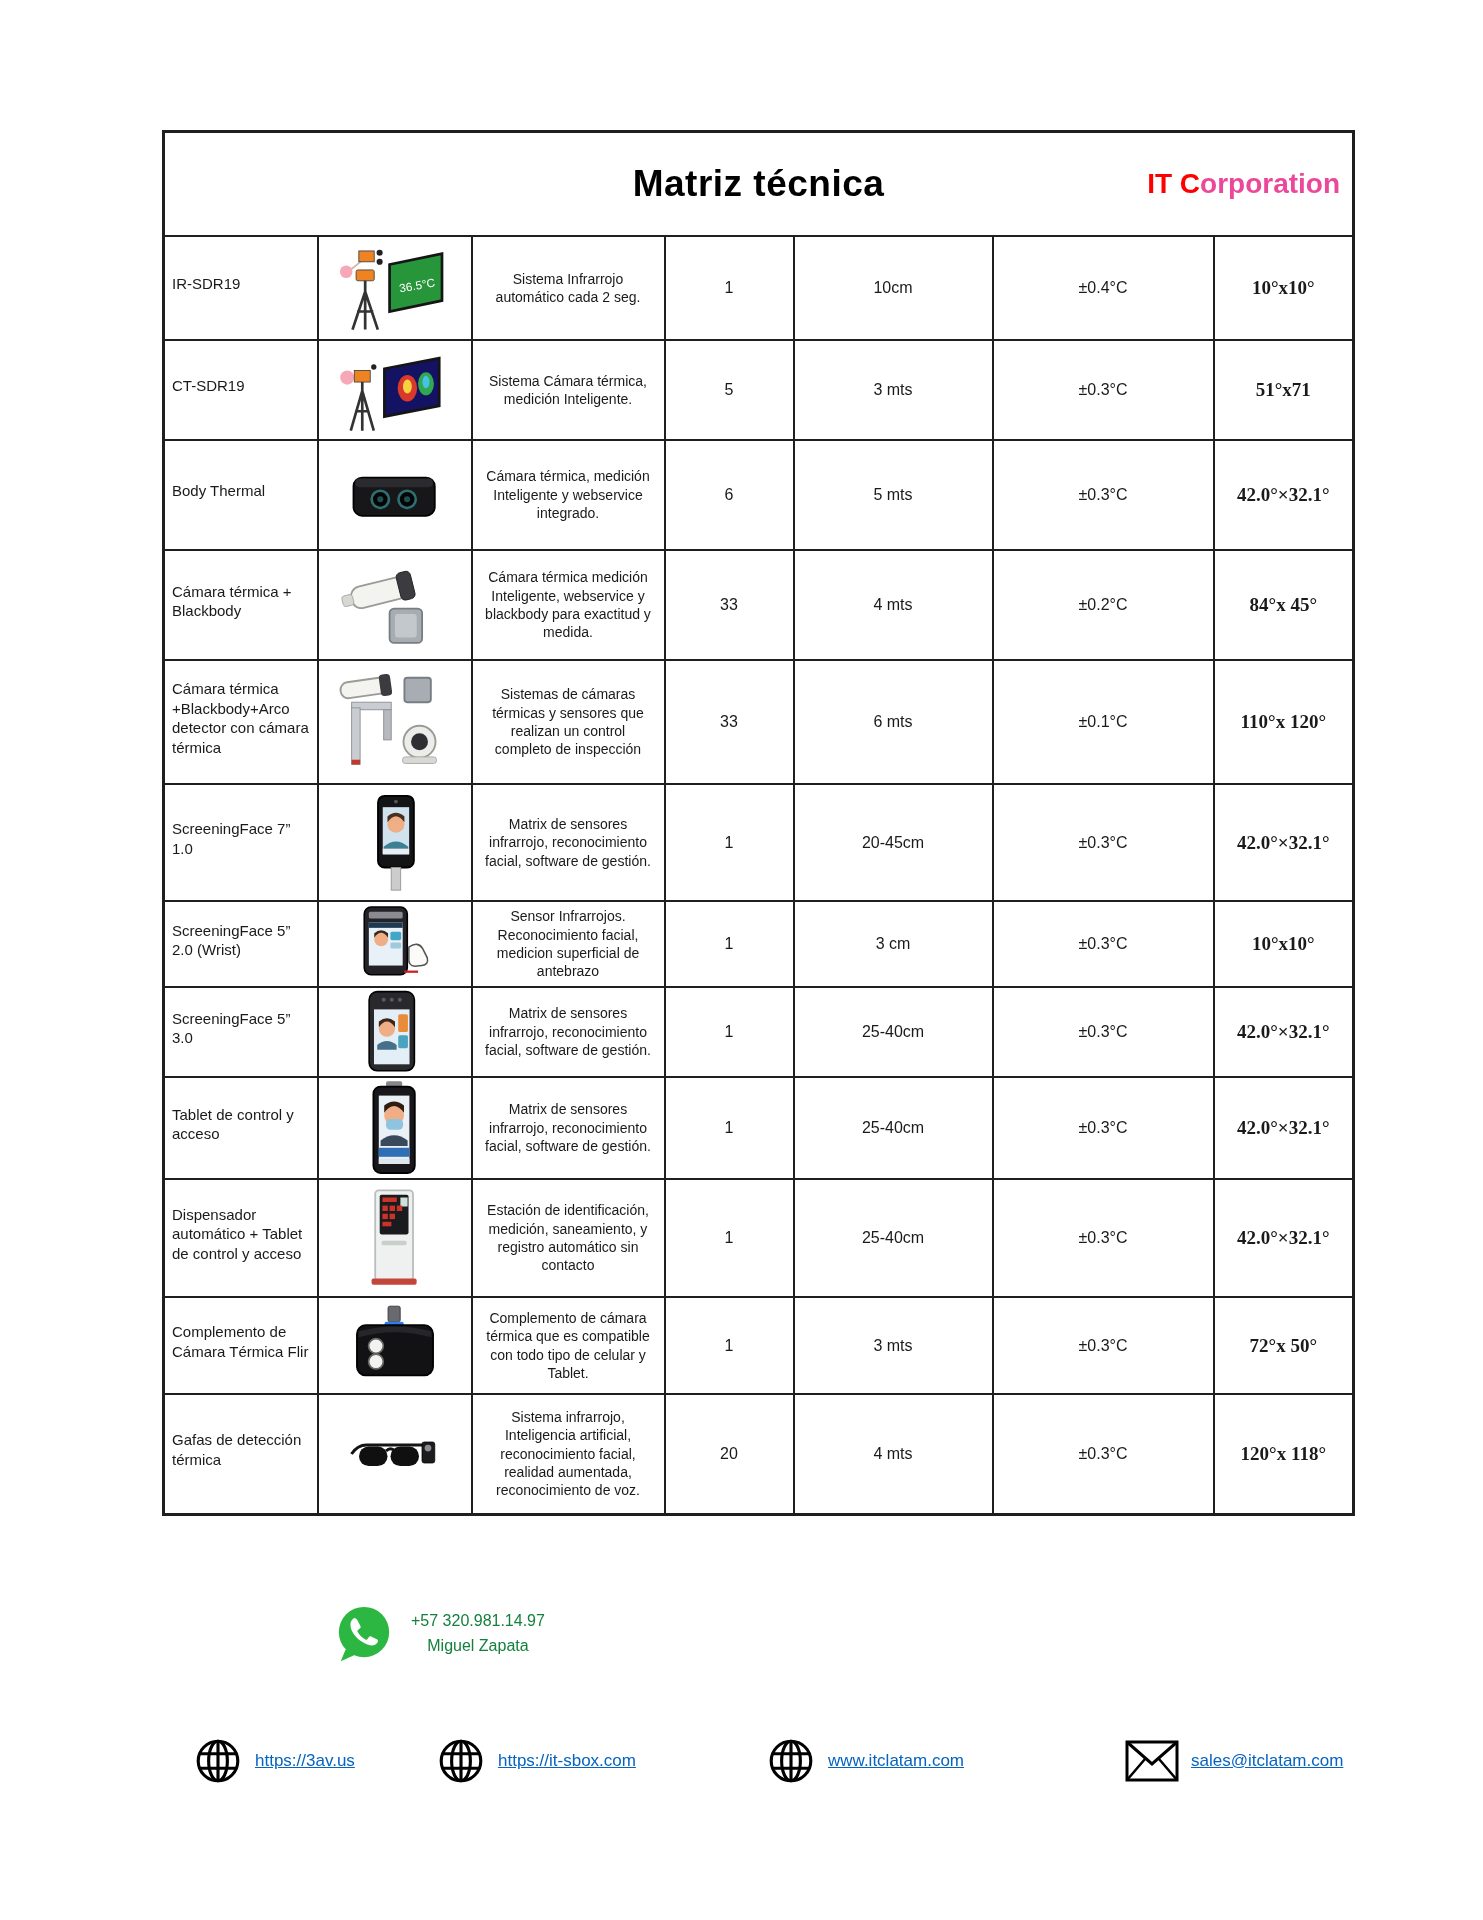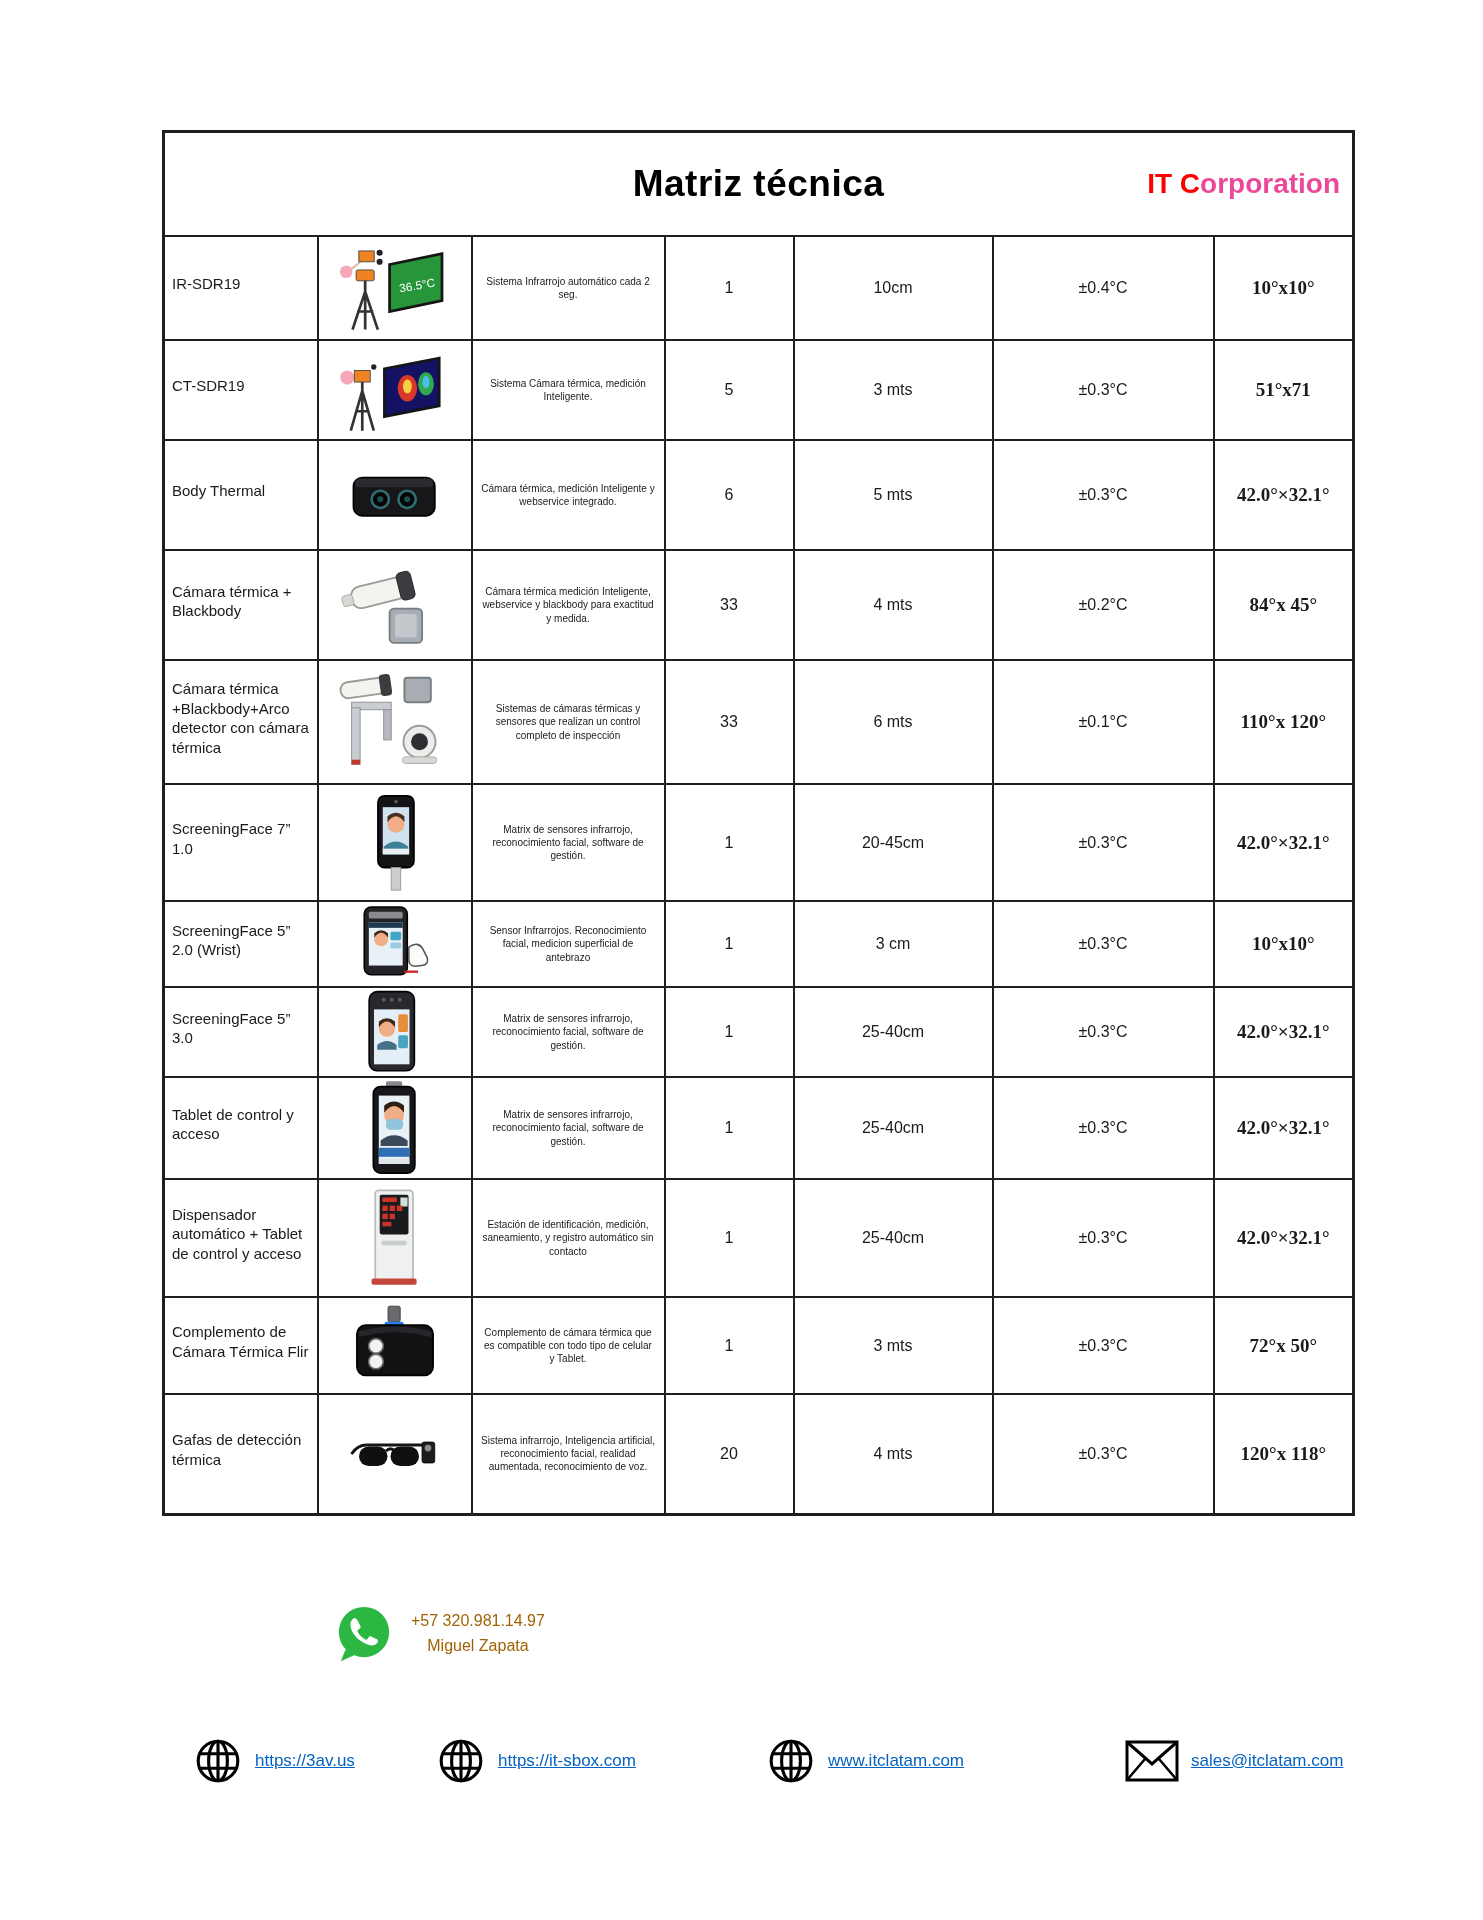--- a/index.html
+++ b/index.html
@@ -17,31 +17,31 @@
         font-size:28px;font-weight:bold;white-space:nowrap;}
   .logo .accent{color:#ff0000;}
   .logo .rest{color:#ec4899;}
 
   tr.header-row{height:74px;}
   .matrix th{font-family:"Liberation Serif",serif;font-size:15px;font-weight:bold;text-align:center;padding:2px;}
   .matrix th.h-left{text-align:left;padding-left:7px;}
 
   td.name{font-size:15px;text-align:left;padding:4px 4px 12px 7px;line-height:1.3;}
   td.img{text-align:center;padding:2px;}
-  td.props{font-size:10px;text-align:center;padding:2px 8px;line-height:1.32;}
+  td.props{font-size:14px;text-align:center;padding:2px 8px;line-height:1.32;}
   td.num,td.dist,td.err{font-size:16px;text-align:center;}
   td.angle{font-family:"Liberation Serif",serif;font-size:19px;font-weight:bold;text-align:center;}
 
   tr.r1{height:104px;} tr.r2{height:100px;} tr.r3{height:110px;} tr.r4{height:110px;}
   tr.r5{height:124px;} tr.r6{height:117px;} tr.r7{height:86px;}  tr.r8{height:90px;}
   tr.r9{height:102px;} tr.r10{height:118px;} tr.r11{height:97px;} tr.r12{height:120px;}
 
   .contact{position:absolute;display:flex;align-items:center;gap:16px;top:1603px;}
   .contact.c1{left:333px;} .contact.c2{left:873px;}
-  .contact .txt{text-align:center;font-size:16px;line-height:1.55;color:#a16207;}
+  .contact .txt{text-align:center;font-size:16px;line-height:1.55;color:#15803d;}
 
   .link-item{position:absolute;display:flex;align-items:center;gap:12px;top:1733px;height:56px;}
   .link-item.l1{left:193px;} .link-item.l2{left:436px;}
   .link-item.l3{left:766px;} .link-item.l4{left:1118px;padding-left:7px;}
   a.link{color:#0563C1;font-size:17px;text-decoration:underline;cursor:pointer;
          font-family:"Liberation Sans",sans-serif;}
   svg{display:block;}
   .img svg{margin:0 auto;}
 </style>
 </head>

